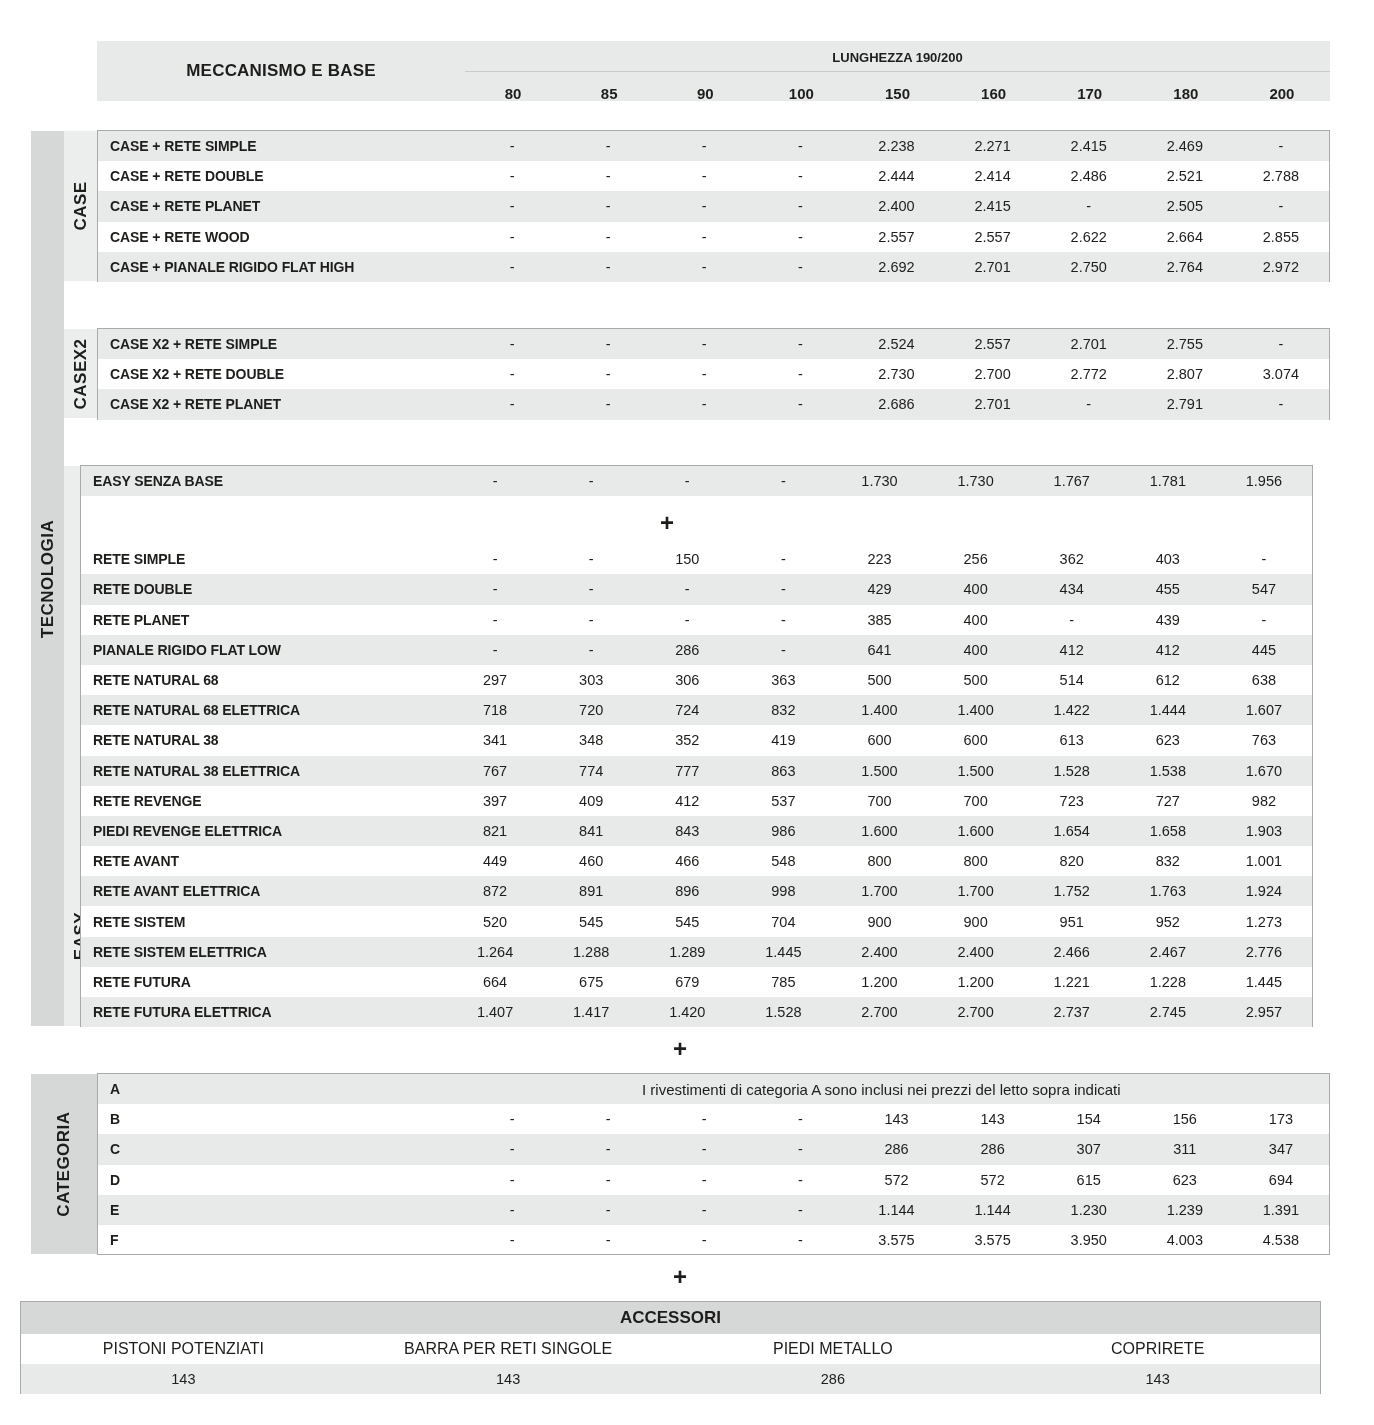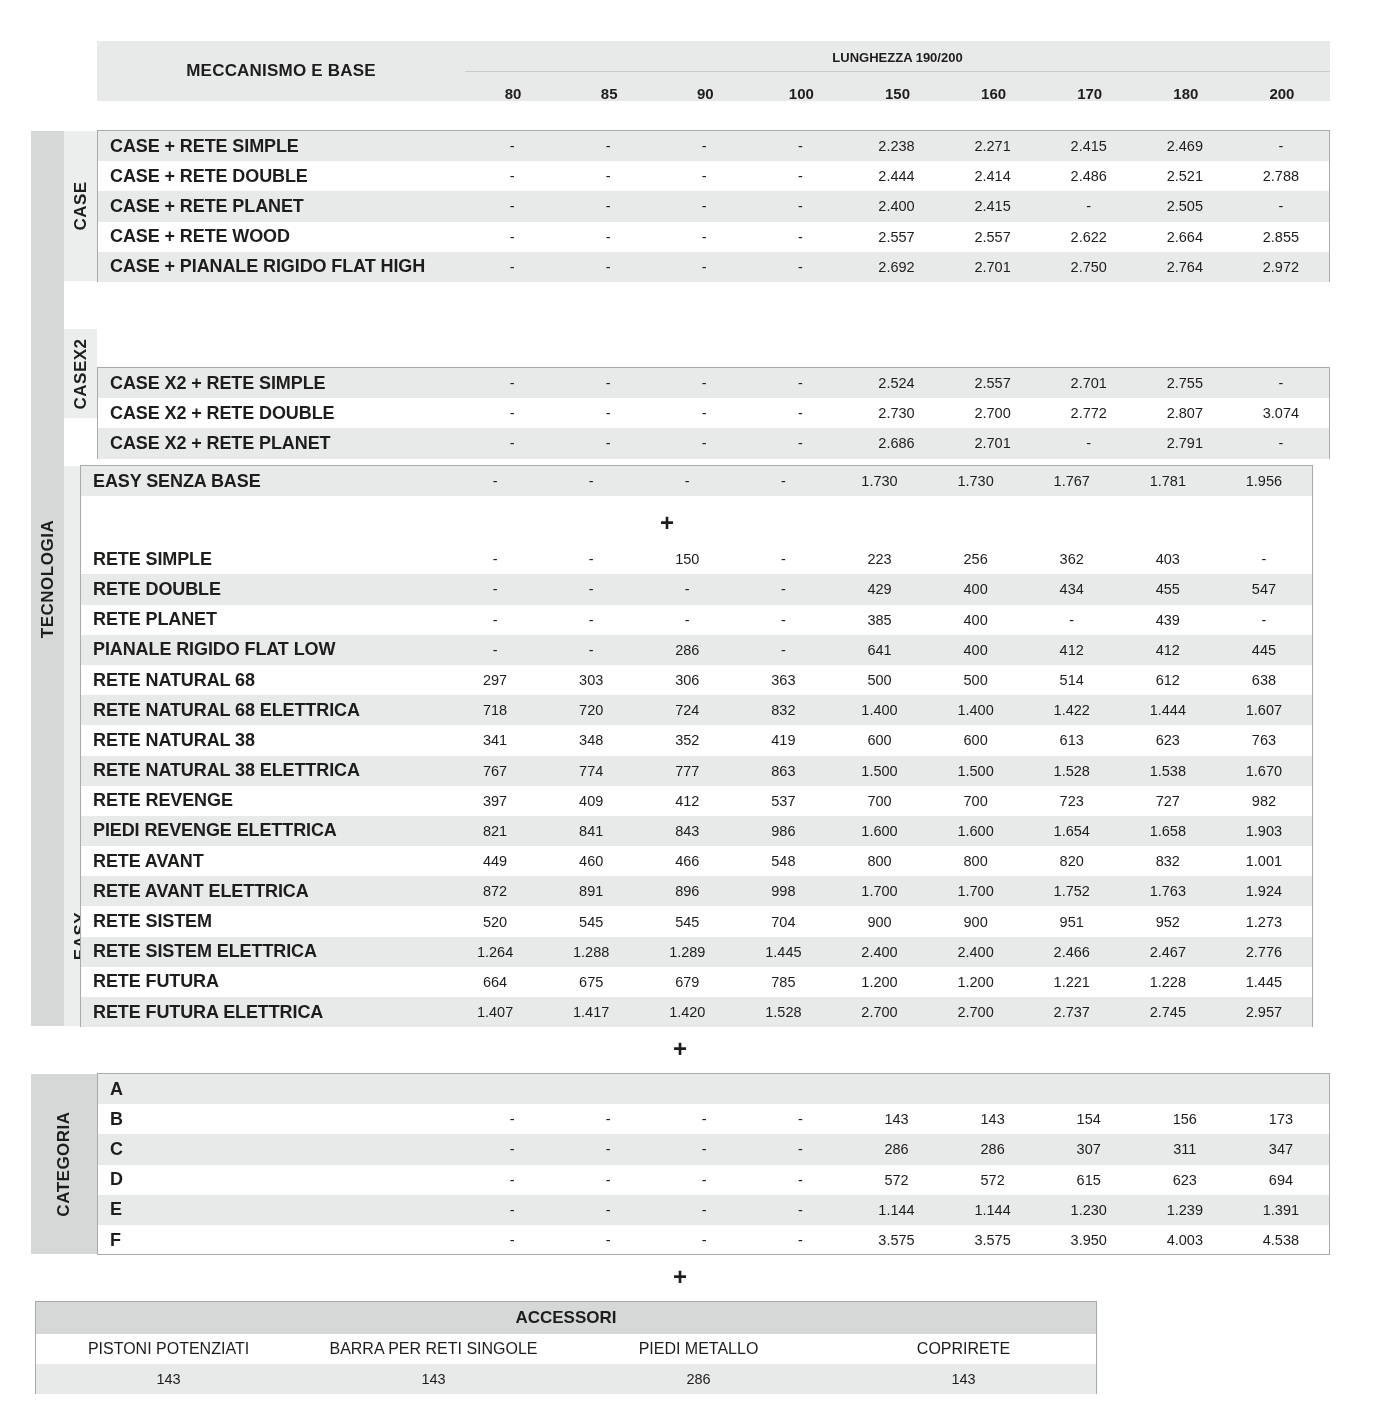--- a/index.html
+++ b/index.html
@@ -18,28 +18,28 @@
 
   
   .outer-bar { background: #d6d8d8; }
   .inner-bar { background: #eceded; }
   .vlabel { position:absolute; left:50%; top:50%; transform: translate(-50%,-50%) rotate(-90deg); white-space: nowrap; font-weight:bold; font-size:17px; letter-spacing: 0.5px; }
 
   
   .tbl { border: 1px solid #a9abab; background:#fff; }
   .row { display:flex; height: 30.2px; align-items:center; }
   .row.alt { background: #e8e9e9; }
-  .row .name { width: 366px; padding-left: 12px; font-weight: bold; font-size: 18px; white-space: nowrap; letter-spacing: -0.1px; }
+  .row .name { width: 366px; padding-left: 12px; font-weight: bold; font-size: 14px; white-space: nowrap; letter-spacing: -0.1px; }
   .row .cells { flex:1; display:flex; }
   .row .cells span { flex:1; text-align:center; font-size: 14.5px; }
   .plus { font-weight: bold; font-size: 24px; text-align:center; width: 30px; }
   .note { flex:1; font-size: 15px; padding-left: 178px; }
 
   
-  .acc { left: 35px; top: 1301px; width: 1062px; height: 93px; border: 1px solid #a9abab; }
+  .acc { left: 20px; top: 1301px; width: 1301px; height: 93px; border: 1px solid #a9abab; }
   .acc-title { height: 32px; background: #d6d8d8; display:flex; align-items:center; justify-content:center; font-weight:bold; font-size:17px; }
   .acc-labels, .acc-values { display:flex; height: 30px; }
   .acc-labels span { flex:1; display:flex; align-items:center; justify-content:center; font-weight:normal; font-size:16px; }
   .acc-values { background:#e8e9e9; }
   .acc-values span { flex:1; display:flex; align-items:center; justify-content:center; font-size:14.5px; }
 </style>
 </head>
 <body>
 
 <div class="abs hdr"></div>
@@ -136,21 +136,21 @@
         <span>2.764</span>
         <span>2.972</span>
       </div>
     </div>
   </div>
 
 <div class="abs inner-bar" style="left:64px; top:329px; width:33px; height:89px;">
   <span class="vlabel">CASEX2</span>
 </div>
 
-<div class="abs tbl" style="left:97px; top:328px; width:1233px; height:92px;margin-top:39px;" id="casex2-table">
+<div class="abs tbl" style="left:97px; top:328px; width:1233px; height:92px;" id="casex2-table">
     <div class="row alt">
       <div class="name">CASE X2 + RETE SIMPLE</div>
       <div class="cells">
         <span>-</span>
         <span>-</span>
         <span>-</span>
         <span>-</span>
         <span>2.524</span>
         <span>2.557</span>
         <span>2.701</span>
@@ -438,20 +438,21 @@
 
 <div class="abs plus" style="left:665px; top:1035px;">+</div>
 
 <div class="abs outer-bar" style="left:31px; top:1074px; width:66px; height:180px;">
   <span class="vlabel">CATEGORIA</span>
 </div>
 
 <div class="abs tbl" style="left:97px; top:1073px; width:1233px; height:182px;" id="cat-table">
     <div class="row alt">
       <div class="name">A</div>
+      <div class="note">I rivestimenti di categoria A sono inclusi nei prezzi del letto sopra indicati</div>
     </div>
     <div class="row">
       <div class="name">B</div>
       <div class="cells">
         <span>-</span>
         <span>-</span>
         <span>-</span>
         <span>-</span>
         <span>143</span>
         <span>143</span>

